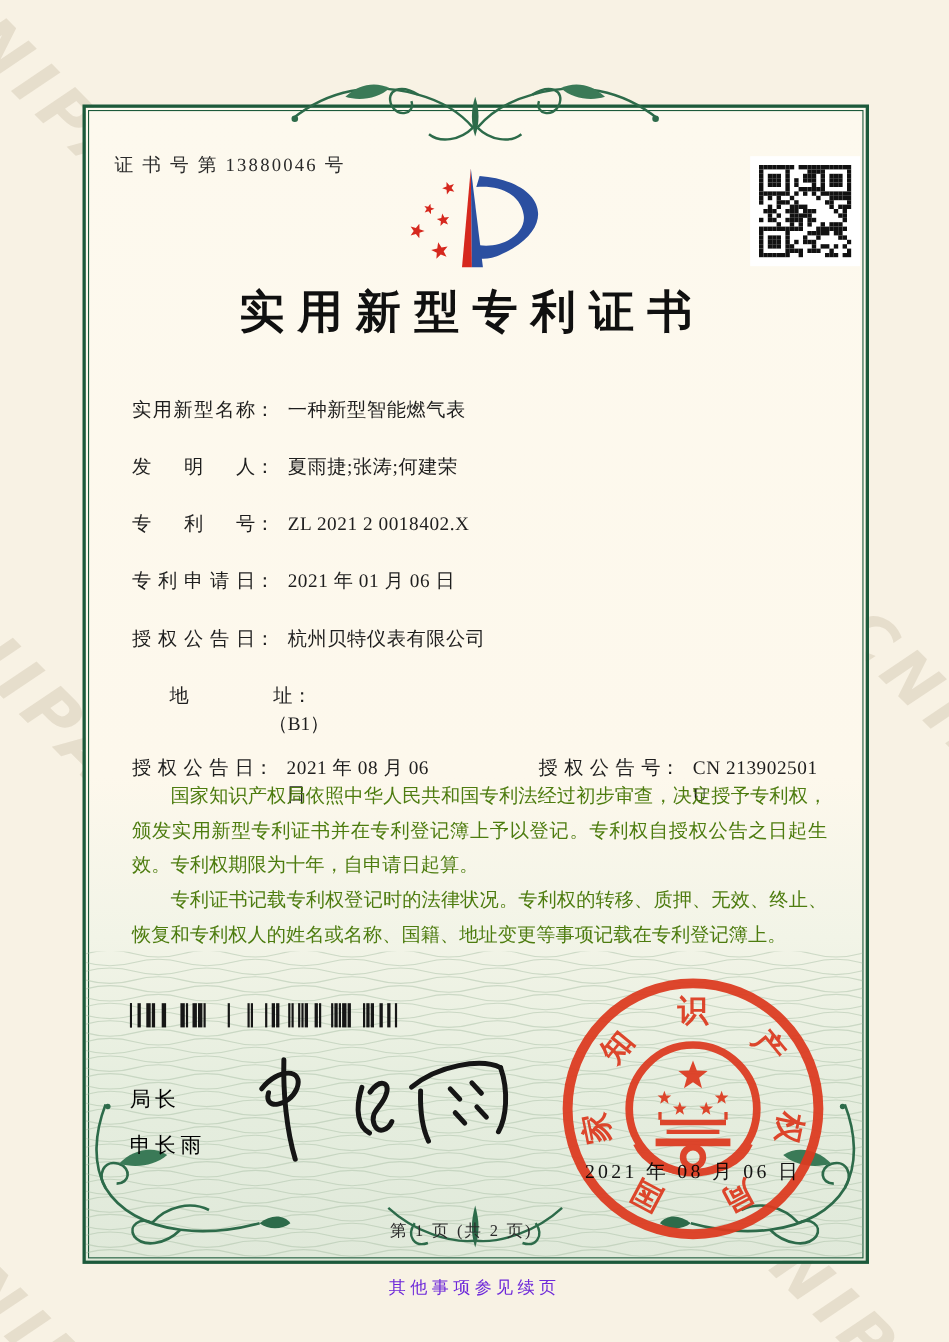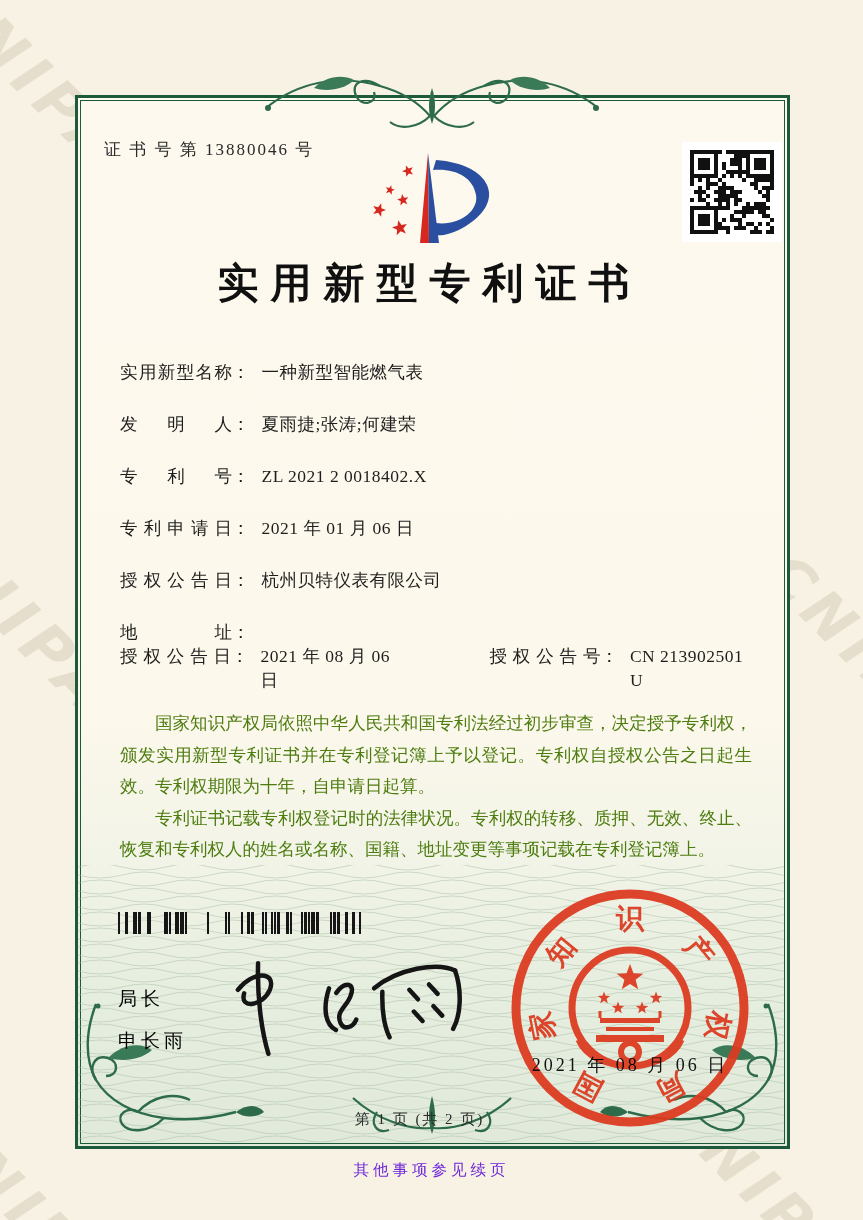--- a/index.html
+++ b/index.html
@@ -38,21 +38,21 @@
     position:absolute;left:75px;top:256px;width:709px;
     text-align:center;font-size:41px;font-weight:bold;
     letter-spacing:12px;color:#101010;
   }
   .fields{position:absolute;left:120px;top:360px;width:640px;font-size:17.5px;color:#1e1e1e;}
   .frow{display:flex;align-items:flex-start;line-height:24px;margin-bottom:28px;}
   .flabel{display:inline-block;width:112px;text-align:justify;text-align-last:justify;}
   .colon{margin-right:12px;}
   .fvalue{letter-spacing:.5px;}
   .addr2{margin:2px 0 16px 124px;line-height:24px;}
-  .frow.addr{margin-bottom:0;}
+  .frow.addr{margin-bottom:0;margin-left:34px;}
   .pair2{display:flex;margin-left:78px;}
   .paras{
     position:absolute;left:120px;top:708px;width:632px;
     font-size:17.5px;line-height:31.5px;text-align:justify;color:#4d7c0f;font-family:Liberation Serif, serif;
   }
   .paras p{margin:0;text-indent:2em;}
   .signblock{position:absolute;left:118px;top:986px;font-size:19px;letter-spacing:4px;color:#000000;}
   .signblock div{margin-bottom:16px;}
   .sig-svg{position:absolute;left:225px;top:942px;transform:rotate(-4deg);z-index:3;}
   .seal{position:absolute;left:505px;top:883px;z-index:3;mix-blend-mode:multiply;opacity:.94;}
@@ -462,20 +462,21 @@
     </div>
     <div class="frow">
       <span class="flabel">授权公告日</span>
         <span class="colon">：</span>
       <span class="fvalue">杭州贝特仪表有限公司</span>
     </div>
     <div class="frow addr">
       <span class="flabel">地址</span>
         <span class="colon">：</span>
     </div>
+    <div class="addr2">（B1）</div>
     <div class="frow">
       <span class="flabel">授权公告日</span>
         <span class="colon">：</span>
       <span class="fvalue">2021 年 08 月 06 日</span>
       <span class="pair2">
         <span class="flabel">授权公告号</span>
           <span class="colon">：</span>
         <span class="fvalue">CN 213902501 U</span>
       </span>
     </div>

